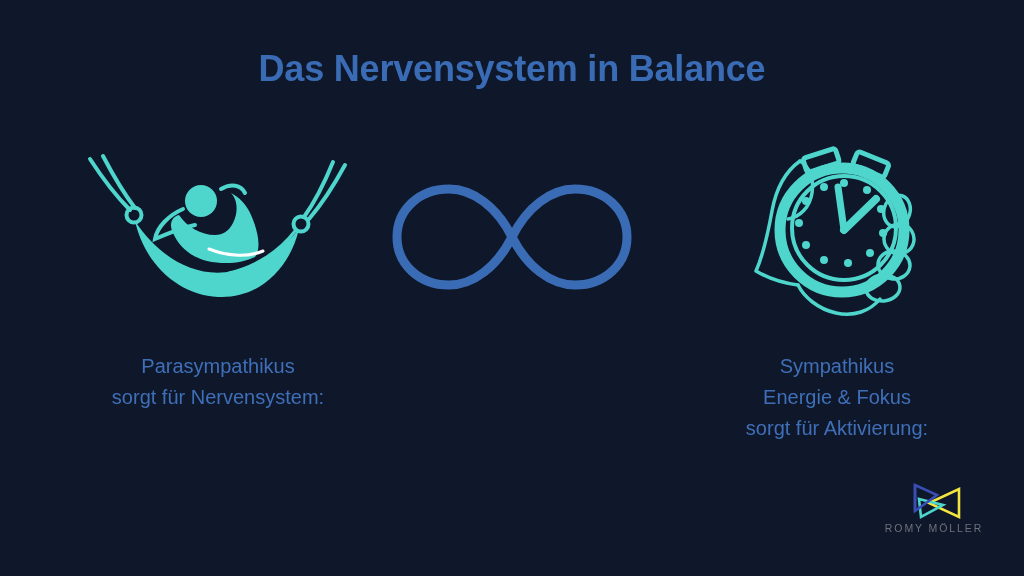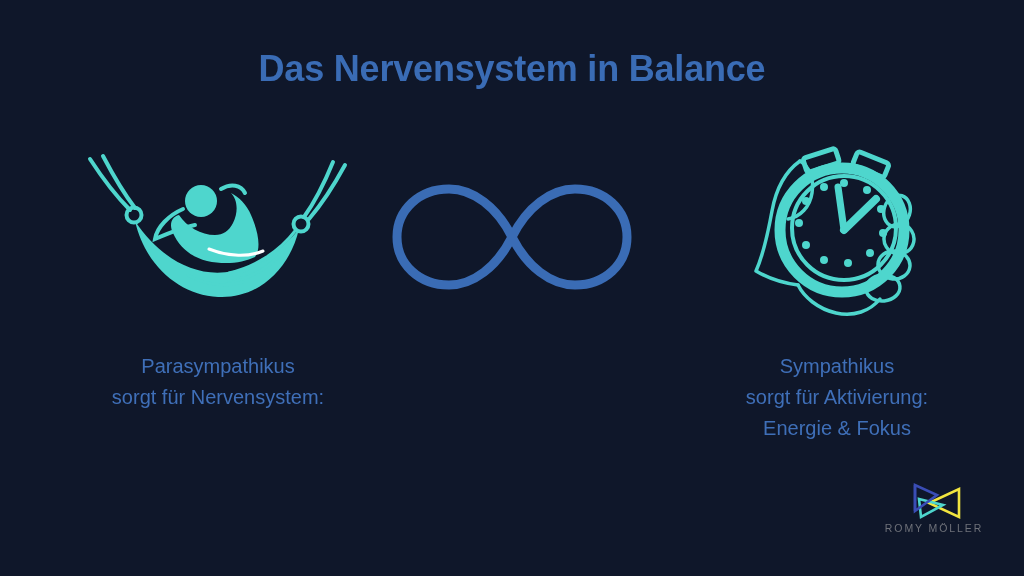--- a/index.html
+++ b/index.html
@@ -211,22 +211,22 @@
           <circle cx="64" cy="100" r="4"></circle>
           <circle cx="57" cy="78" r="4"></circle>
           <circle cx="64" cy="56" r="4"></circle>
           <circle cx="82" cy="42" r="4"></circle>
         </g>
       </svg>
     </div>
 
     <div class="caption">
       <span class="line line-title">Sympathikus</span>
+      <span class="line">Energie &amp; Fokus</span>
       <span class="line">sorgt für Aktivierung:</span>
-      <span class="line">Energie &amp; Fokus</span>
     </div>
   </div>
 
   <div id="logo">
     <svg id="logo-mark" width="58" height="40" viewBox="0 0 58 40">
 
       <path d="M54 8 L54 36 L24 22 Z" fill="none" stroke="#f2e53f" stroke-width="2.6"></path>
 
       <path d="M14 18 L38 24 L16 36 Z" fill="none" stroke="#4ed6cd" stroke-width="2.6"></path>
 

